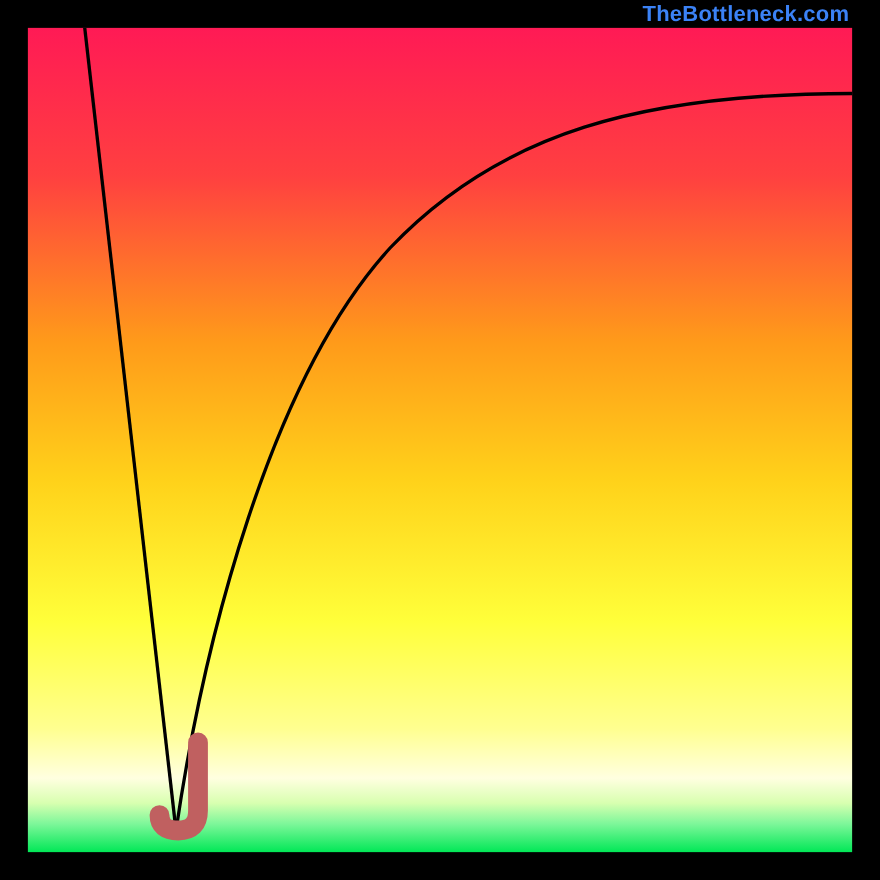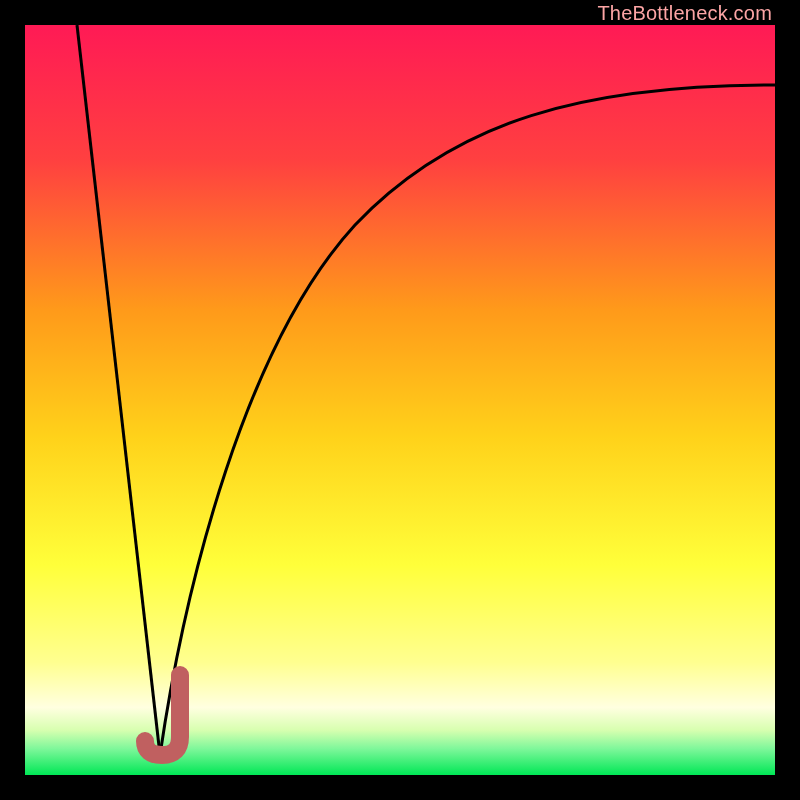--- a/index.html
+++ b/index.html
@@ -26,23 +26,23 @@
     overflow: hidden;
   }
   .gradient {
     position: absolute;
     left: 0; top: 0; width: 100%; height: 100%;
   }
   .watermark {
     position: absolute;
     top: 2px;
     right: 28px;
-    color: #fca5a5;
+    color: #3b82f6;
     font-size: 20px;
-    font-weight: 400;
+    font-weight: 700;
     letter-spacing: 0.2px;
   }
   svg.curves {
     position: absolute;
     left: 0; top: 0;
     width: 100%; height: 100%;
   }
 </style>
 </head>
 <body>

